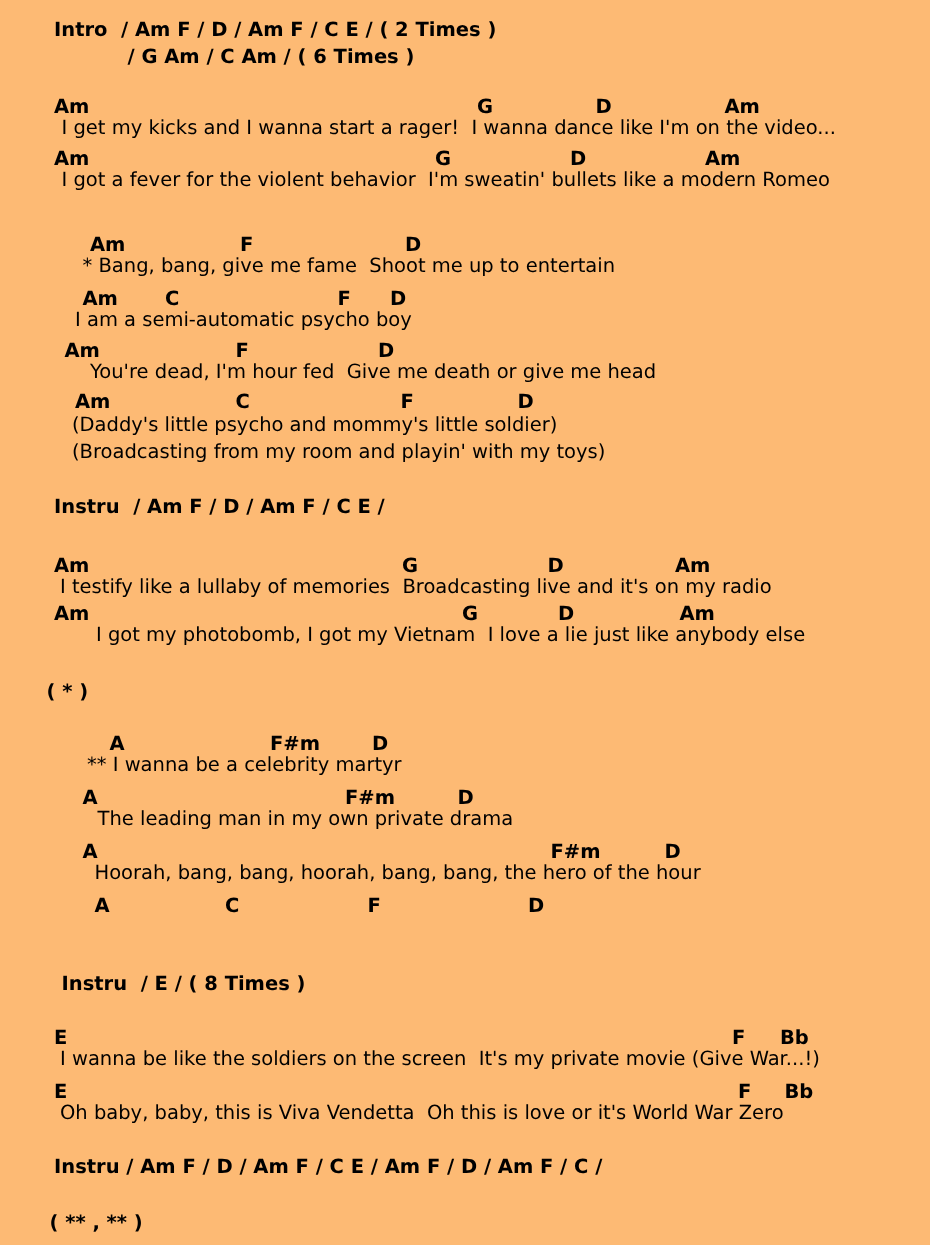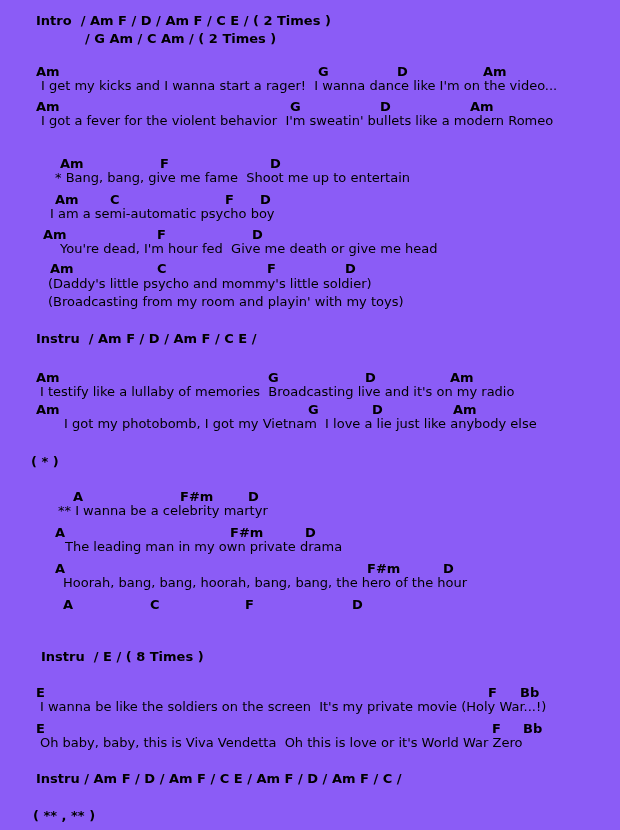--- a/index.html
+++ b/index.html
@@ -33,23 +33,23 @@
   .chord {
     position: absolute;
     top: 0;
     font-weight: bold;
     white-space: pre;
   }
 </style>
 </head>
 <body>
 
-<div class="sheet" style="background: #8b5cf6; color: rgb(0, 0, 0);">
+<div class="sheet" style="background: #fdba74; color: rgb(0, 0, 0);">
     <div class="line section" style="top: 14px; left: 36px;">Intro  / Am F / D / Am F / C E / ( 2 Times )</div>
-    <div class="line section" style="top: 32px; left: 85px;">/ G Am / C Am / ( 2 Times )</div>
+    <div class="line section" style="top: 32px; left: 85px;">/ G Am / C Am / ( 6 Times )</div>
     <div class="line chords" style="top: 65px;"><span class="chord" style="left: 36px;">Am</span><span class="chord" style="left: 318px;">G</span><span class="chord" style="left: 397px;">D</span><span class="chord" style="left: 483px;">Am</span></div>
     <div class="line lyric" style="top: 79px; left: 41px;">I get my kicks and I wanna start a rager!  I wanna dance like I'm on the video...</div>
     <div class="line chords" style="top: 100px;"><span class="chord" style="left: 36px;">Am</span><span class="chord" style="left: 290px;">G</span><span class="chord" style="left: 380px;">D</span><span class="chord" style="left: 470px;">Am</span></div>
     <div class="line lyric" style="top: 114px; left: 41px;">I got a fever for the violent behavior  I'm sweatin' bullets like a modern Romeo</div>
     <div class="line chords" style="top: 157px;"><span class="chord" style="left: 60px;">Am</span><span class="chord" style="left: 160px;">F</span><span class="chord" style="left: 270px;">D</span></div>
     <div class="line lyric" style="top: 171px; left: 55px;">* Bang, bang, give me fame  Shoot me up to entertain</div>
     <div class="line chords" style="top: 193px;"><span class="chord" style="left: 55px;">Am</span><span class="chord" style="left: 110px;">C</span><span class="chord" style="left: 225px;">F</span><span class="chord" style="left: 260px;">D</span></div>
     <div class="line lyric" style="top: 207px; left: 50px;">I am a semi-automatic psycho boy</div>
     <div class="line chords" style="top: 228px;"><span class="chord" style="left: 43px;">Am</span><span class="chord" style="left: 157px;">F</span><span class="chord" style="left: 252px;">D</span></div>
     <div class="line lyric" style="top: 242px; left: 60px;">You're dead, I'm hour fed  Give me death or give me head</div>
@@ -64,18 +64,18 @@
     <div class="line section" style="top: 455px; left: 31px;">( * )</div>
     <div class="line chords" style="top: 490px;"><span class="chord" style="left: 73px;">A</span><span class="chord" style="left: 180px;">F#m</span><span class="chord" style="left: 248px;">D</span></div>
     <div class="line lyric" style="top: 504px; left: 58px;">** I wanna be a celebrity martyr</div>
     <div class="line chords" style="top: 526px;"><span class="chord" style="left: 55px;">A</span><span class="chord" style="left: 230px;">F#m</span><span class="chord" style="left: 305px;">D</span></div>
     <div class="line lyric" style="top: 540px; left: 65px;">The leading man in my own private drama</div>
     <div class="line chords" style="top: 562px;"><span class="chord" style="left: 55px;">A</span><span class="chord" style="left: 367px;">F#m</span><span class="chord" style="left: 443px;">D</span></div>
     <div class="line lyric" style="top: 576px; left: 63px;">Hoorah, bang, bang, hoorah, bang, bang, the hero of the hour</div>
     <div class="line chords" style="top: 598px;"><span class="chord" style="left: 63px;">A</span><span class="chord" style="left: 150px;">C</span><span class="chord" style="left: 245px;">F</span><span class="chord" style="left: 352px;">D</span></div>
     <div class="line section" style="top: 650px; left: 41px;">Instru  / E / ( 8 Times )</div>
     <div class="line chords" style="top: 686px;"><span class="chord" style="left: 36px;">E</span><span class="chord" style="left: 488px;">F</span><span class="chord" style="left: 520px;">Bb</span></div>
-    <div class="line lyric" style="top: 700px; left: 40px;">I wanna be like the soldiers on the screen  It's my private movie (Holy War...!)</div>
+    <div class="line lyric" style="top: 700px; left: 40px;">I wanna be like the soldiers on the screen  It's my private movie (Give War...!)</div>
     <div class="line chords" style="top: 722px;"><span class="chord" style="left: 36px;">E</span><span class="chord" style="left: 492px;">F</span><span class="chord" style="left: 523px;">Bb</span></div>
     <div class="line lyric" style="top: 736px; left: 40px;">Oh baby, baby, this is Viva Vendetta  Oh this is love or it's World War Zero</div>
     <div class="line section" style="top: 772px; left: 36px;">Instru / Am F / D / Am F / C E / Am F / D / Am F / C /</div>
     <div class="line section" style="top: 809px; left: 33px;">( ** , ** )</div>
   </div>
 
 </body></html>

